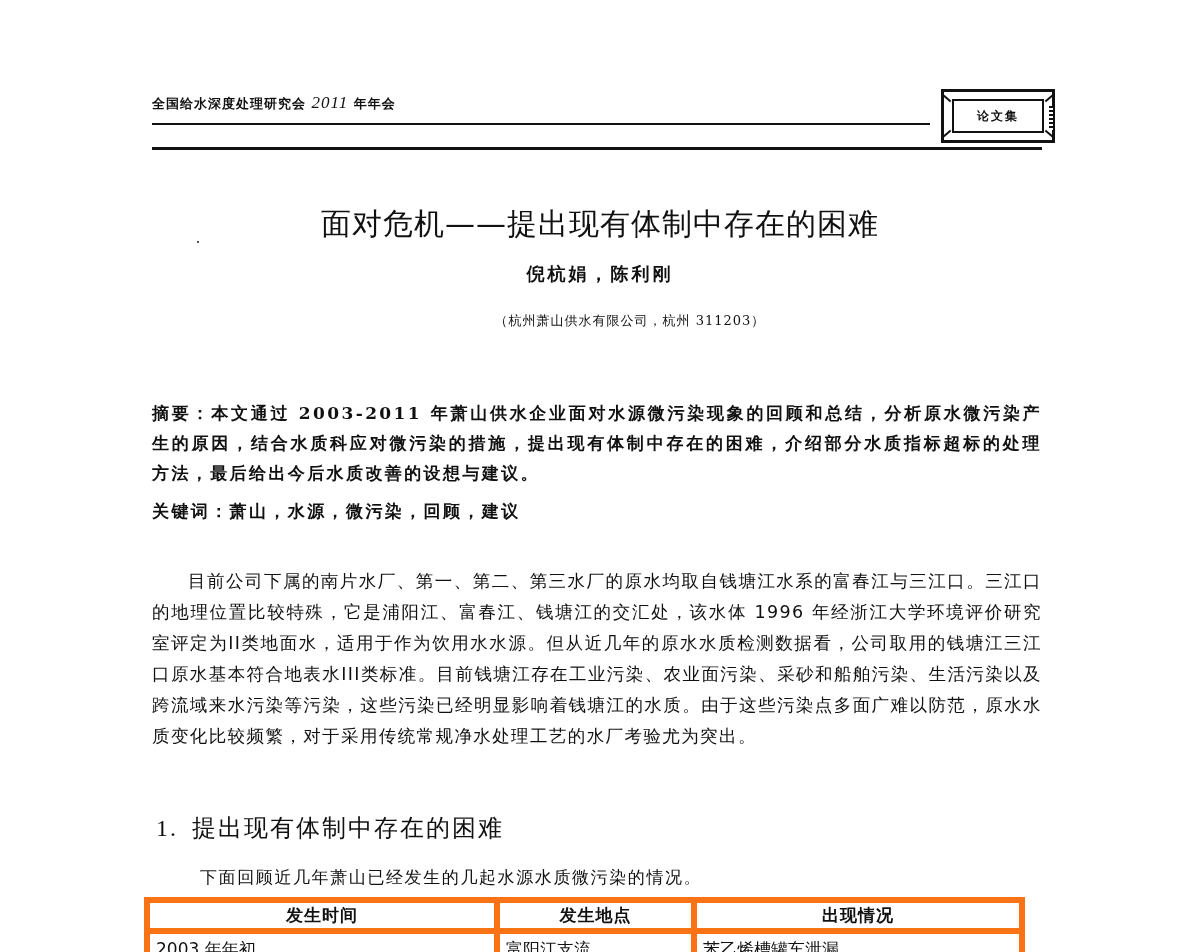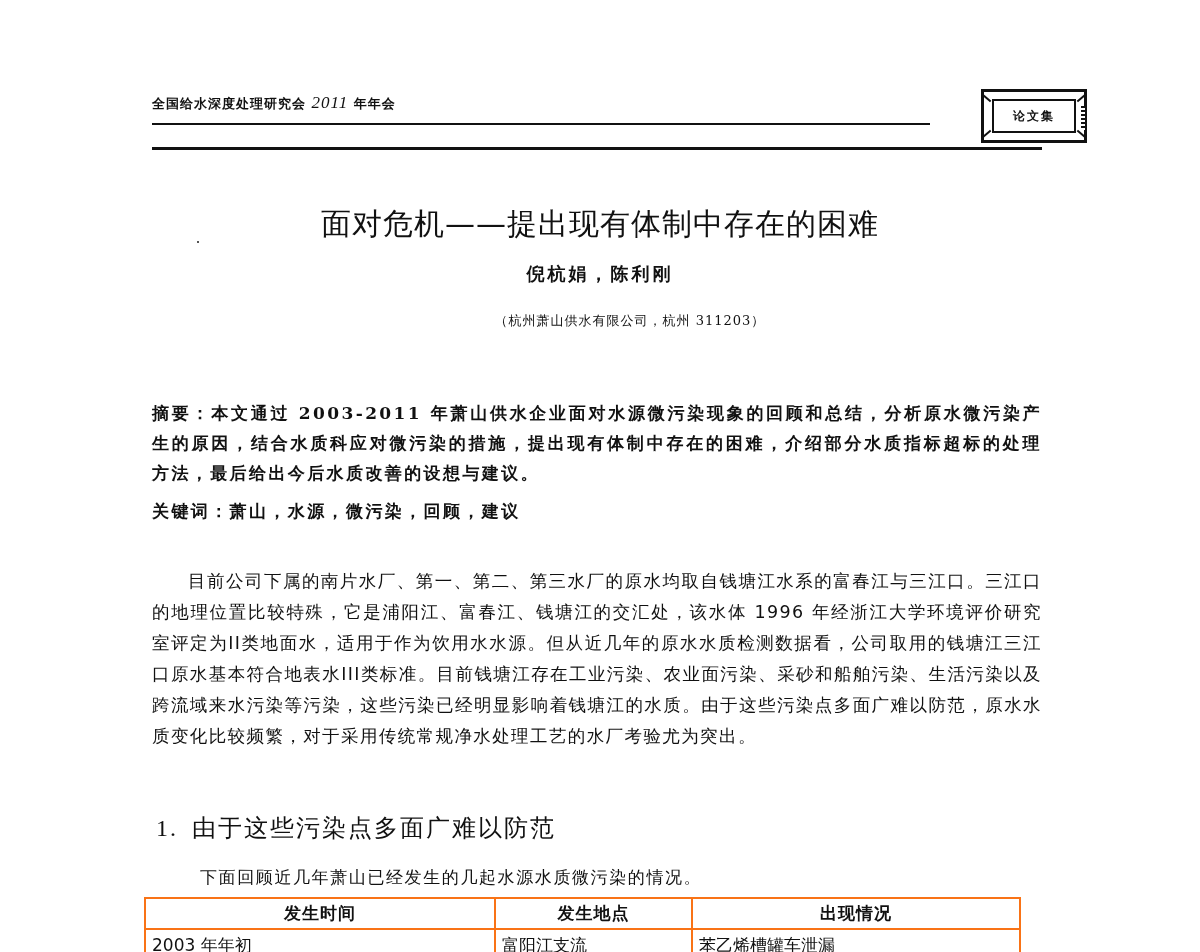--- a/index.html
+++ b/index.html
@@ -42,23 +42,23 @@
       background: #111;
     }
     .rule-thick {
       left: 152px;
       top: 147px;
       width: 890px;
       height: 3px;
       background: #111;
     }
     .badge-outer {
-      left: 981px;
+      left: 941px;
       top: 89px;
-      width: 106px;
+      width: 114px;
       height: 54px;
       border: 3px solid #111;
       box-sizing: border-box;
       background: #fff;
       padding-left: 24px;
     }
     .badge-inner {
       position: absolute;
       left: 8px;
       top: 7px;
@@ -190,21 +190,21 @@
     .events-table {
       left: 144px;
       top: 897px;
       width: 875px;
       border-collapse: collapse;
       font-family: "DejaVu Sans", "Liberation Sans", sans-serif;
       font-size: 17px;
       table-layout: fixed;
     }
     .events-table th, .events-table td {
-      border: 2px solid #f97316;
+      border: 6px solid #f97316;
       padding: 0 6px;
       height: 31px;
       box-sizing: border-box;
       white-space: nowrap;
       overflow: hidden;
     }
     .events-table th {
       font-weight: bold;
       text-align: center;
       letter-spacing: 1px;
@@ -240,21 +240,21 @@
 <div class="abs abstract">
   <span class="lbl">摘要：</span><span>本文通过 2003-2011 年萧山供水企业面对水源微污染现象的回顾和总结，分析原水微污染产生的原因，结合水质科应对微污染的措施，提出现有体制中存在的困难，介绍部分水质指标超标的处理方法，最后给出今后水质改善的设想与建议。</span>
 </div>
 <div class="abs keywords">
   <span class="lbl">关键词：</span><span>萧山，水源，微污染，回顾，建议</span>
 </div>
 
 <div class="abs body-para">目前公司下属的南片水厂、第一、第二、第三水厂的原水均取自钱塘江水系的富春江与三江口。三江口的地理位置比较特殊，它是浦阳江、富春江、钱塘江的交汇处，该水体 1996 年经浙江大学环境评价研究室评定为II类地面水，适用于作为饮用水水源。但从近几年的原水水质检测数据看，公司取用的钱塘江三江口原水基本符合地表水III类标准。目前钱塘江存在工业污染、农业面污染、采砂和船舶污染、生活污染以及跨流域来水污染等污染，这些污染已经明显影响着钱塘江的水质。由于这些污染点多面广难以防范，原水水质变化比较频繁，对于采用传统常规净水处理工艺的水厂考验尤为突出。</div>
 
 <div class="abs section-heading">
-  <span class="num">1.</span><span>由于这些污染点多面广难以防范</span>
+  <span class="num">1.</span><span>提出现有体制中存在的困难</span>
 </div>
 <div class="abs intro-line">下面回顾近几年萧山已经发生的几起水源水质微污染的情况。</div>
 
 <table class="abs events-table">
   <colgroup>
     <col style="width:350px">
     <col style="width:197px">
     <col style="width:328px">
   </colgroup>
   <thead>

